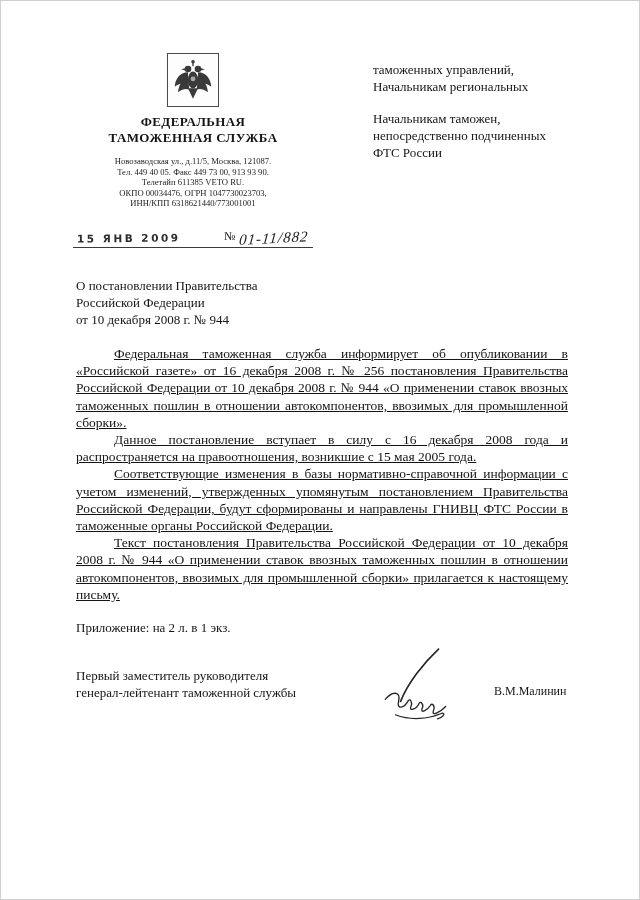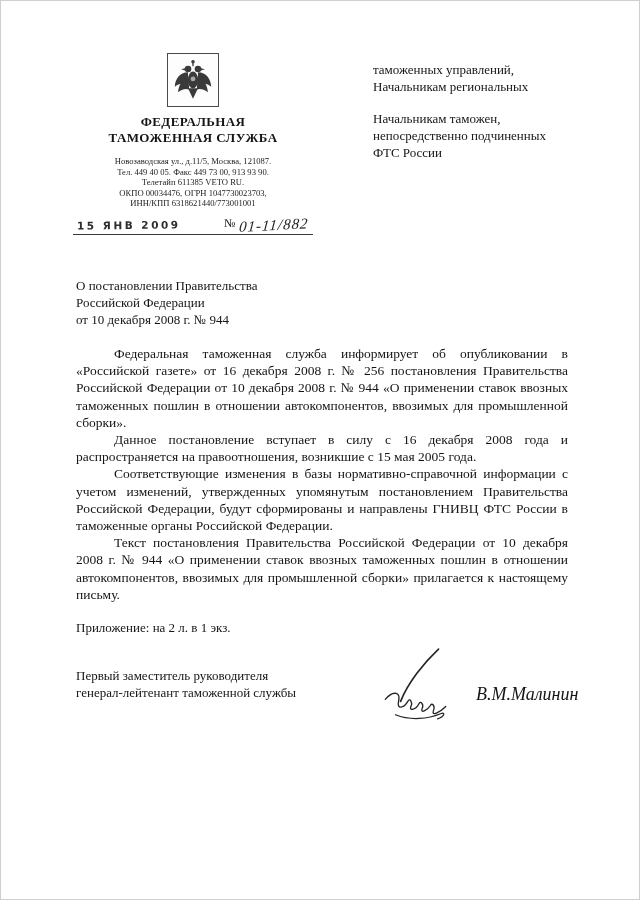--- a/index.html
+++ b/index.html
@@ -11,21 +11,21 @@
   }
   
   .letterhead{position:absolute;left:72px;top:52px;width:240px;text-align:center;}
   .emblem-box{
     width:50px;height:52px;border:1px solid #4a4a4a;margin:0 auto;
     display:flex;align-items:center;justify-content:center;background:#fdfdfd;
   }
   .org-name{margin-top:7px;font-weight:bold;font-size:13px;line-height:15.5px;letter-spacing:.4px;}
   .address{margin-top:11px;font-size:8.6px;line-height:10.6px;color:#222;}
   .date-row{
-    display:flex;justify-content:space-between;align-items:flex-end;
+    margin-top:13px;display:flex;justify-content:space-between;align-items:flex-end;
     border-bottom:1px solid #3a3a3a;padding:0 4px 3px 4px;height:22px;text-align:left;
   }
   .stamp{
     font-family:"DejaVu Sans","Liberation Sans",sans-serif;
     font-weight:bold;font-size:10.5px;letter-spacing:2.5px;color:#2d2d2d;
     transform:rotate(-.6deg);display:inline-block;
   }
   .num-part{font-size:12px;display:inline-flex;align-items:flex-end;gap:4px;}
   .handwritten{
     font-style:italic;font-size:15px;color:#232323;
@@ -36,27 +36,27 @@
   .blank{border-bottom:1px solid #3a3a3a;display:inline-block;text-align:center;}
   .blank.b1{width:58px;}
   .blank.b2{width:118px;text-align:left;padding-left:4px;}
   
   .recipients{position:absolute;left:372px;top:60px;width:200px;font-size:13px;line-height:17px;}
   .recipient-block{margin-bottom:15px;}
   
   .subject{position:absolute;left:75px;top:276px;font-size:13px;line-height:17px;font-family:Liberation Serif, serif;}
   
   .body-text{position:absolute;left:75px;top:344px;width:492px;font-size:13.5px;line-height:17.2px;text-align:justify;}
-  .body-text p{margin:0;text-indent:38px;}
+  .body-text p{margin:0;text-indent:38px;text-decoration:underline;}
   
   .attachment{position:absolute;left:75px;top:619px;font-size:13px;}
   
   .sig-titles{position:absolute;left:75px;top:666px;font-size:13px;line-height:17px;}
   .sig-mark{position:absolute;left:360px;top:643px;width:110px;height:82px;}
-  .sig-name{position:absolute;left:475px;top:683px;font-size:18px;font-style:italic;}
+  .sig-name{position:absolute;left:493px;top:683px;font-size:12px;}
 </style>
 </head>
 <body>
 
 <div class="page">
 
   <div class="letterhead">
     <div class="emblem-box">
       <svg width="40" height="42" viewBox="0 0 36 38">
         <g fill="#3a3a3a">

